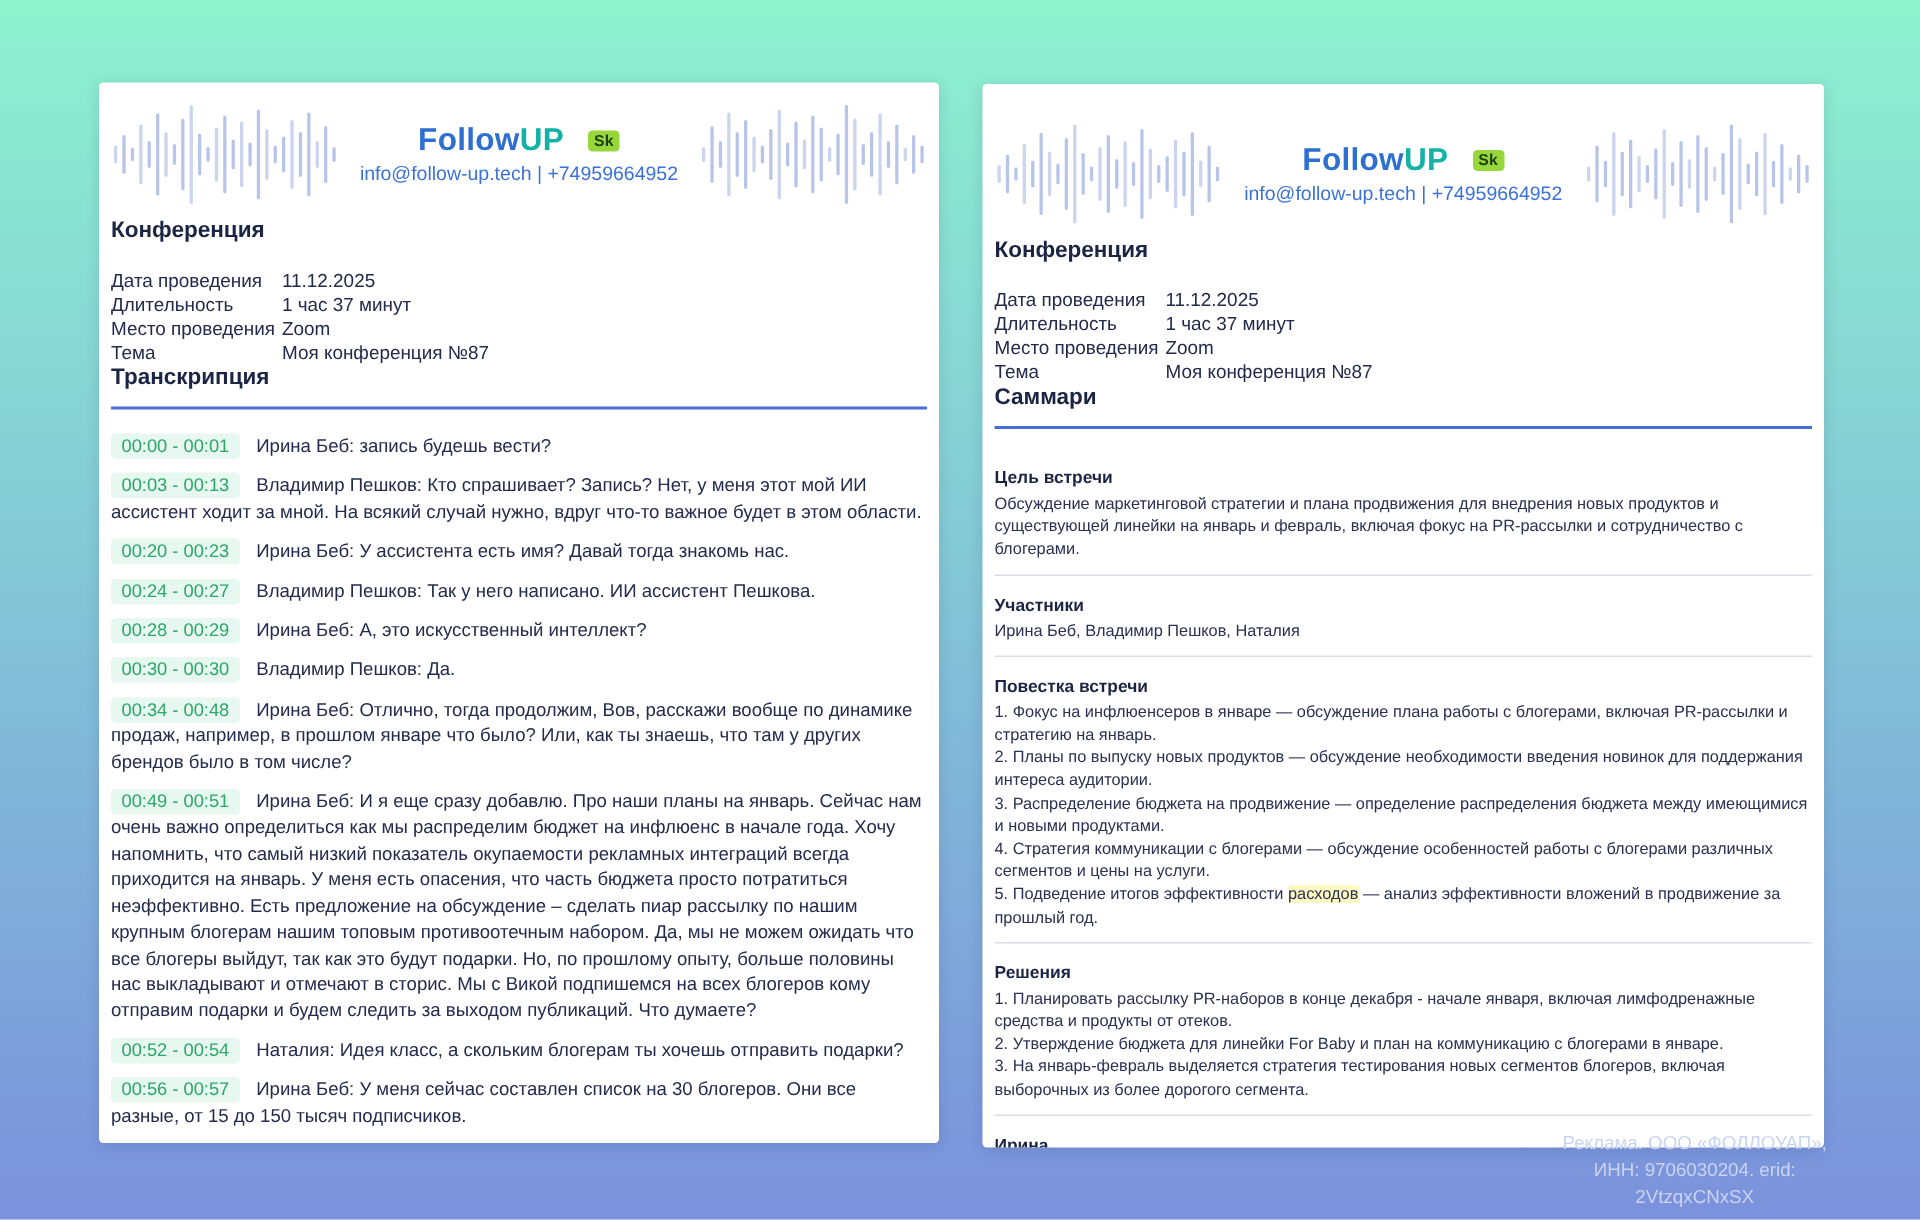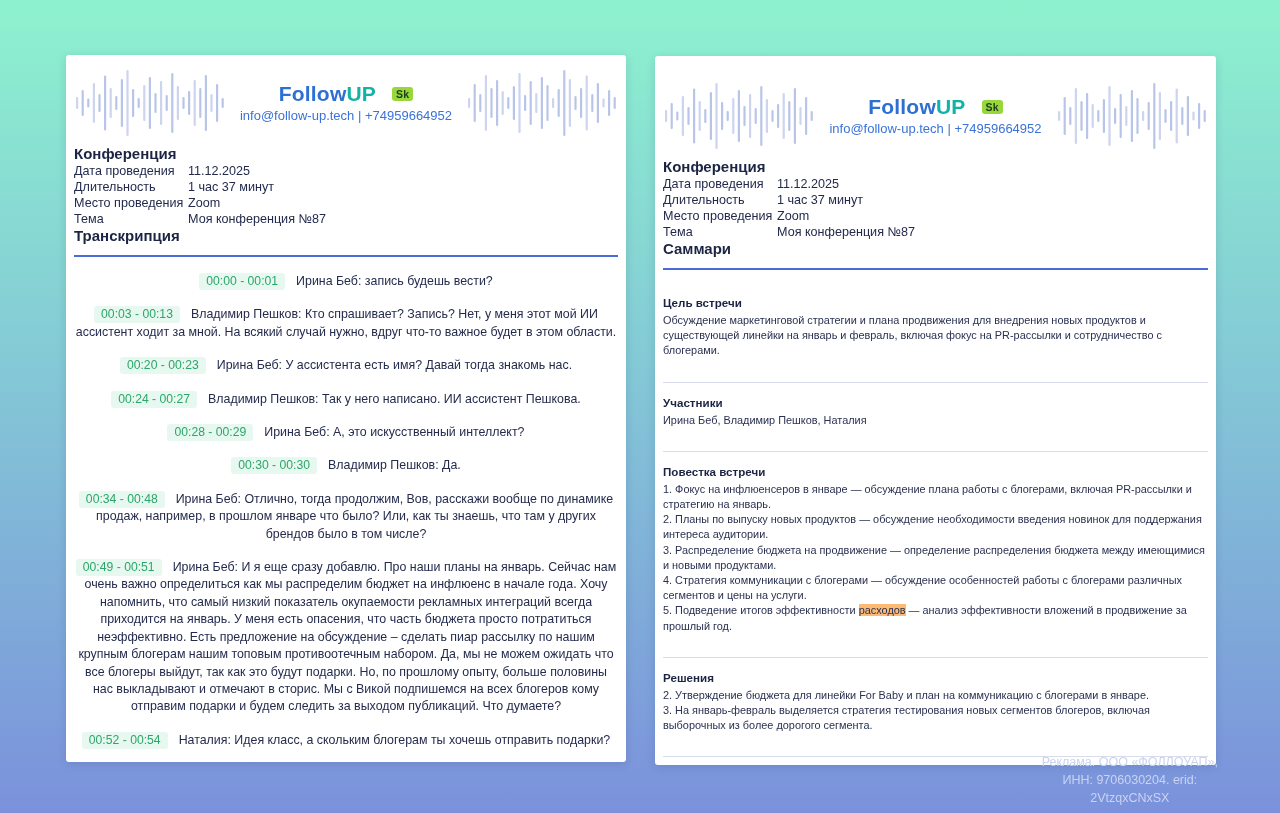--- a/index.html
+++ b/index.html
@@ -25,38 +25,38 @@
   .lf { color:#2e6fd2; }
   .lu { color:#12b3a6; }
   .sk {
     display:inline-block; background:#97d73c; color:#1d3d14; font-size:10.5px; font-weight:700;
     padding:1px 4px; border-radius:3px; vertical-align:3px; margin-left:16px; line-height:12px;
   }
   .contact { color:#3b72d9; font-size:13px; margin-top:3px; cursor:pointer; }
 
   h2.sec { color:#1c2444; font-size:15px; font-weight:700; margin:0; line-height:18px; }
   .h-conf { margin-top:2px; }
-  .conf-rows { }
+  .conf-rows { margin-top:16px; }
   .conf-row { display:flex; font-size:12.6px; line-height:16px; color:#232a4c; }
   .conf-label { width:114px; flex:none; }
   .h-body { margin-top:20px; }
   .rule { height:2px; background:#4a6cd9; margin-top:10px; }
 
   .transcript { margin-top:16px; }
-  .t-entry { font-size:12.4px; line-height:17.4px; color:#242b4d; margin:16px 0 9px;text-align:center; }
+  .t-entry { font-size:12.4px; line-height:17.4px; color:#242b4d; margin:2px 0 9px; }
   .t-time {
     display:inline-block; background:#e6f8ef; color:#2da66a; padding:0 7px;
     border-radius:3px; margin-right:11px; font-size:12.2px; line-height:17px; white-space:nowrap;
   }
 
   .sum-wrap { margin-top:26px; }
-  .sum-section { border-bottom:1px solid #d9dde9; padding-bottom:23px; margin-bottom:13px; }
+  .sum-section { border-bottom:1px solid #d9dde9; padding-bottom:8px; margin-bottom:13px; }
   .sum-title { font-size:11.6px; font-weight:700; color:#1c2444; margin:0 0 3px; line-height:14px; }
   .sum-line { font-size:10.9px; line-height:15.2px; color:#2a3152; margin:0; }
-  .hl { background:#fdba74; }
+  .hl { background:#fef9c3; }
 
   .ad-footer {
     position:absolute; right:62px; bottom:6px; text-align:center;
     color:#c9d3f2; font-size:12.5px; line-height:18px;
   }
 </style>
 </head>
 <body>
 
 <div class="page page-left">
@@ -260,20 +260,21 @@
         <div class="sum-section">
           <p class="sum-title">Повестка встречи</p>
           <p class="sum-line">1. Фокус на инфлюенсеров в январе — обсуждение плана работы с блогерами, включая PR-рассылки и стратегию на январь.</p>
           <p class="sum-line">2. Планы по выпуску новых продуктов — обсуждение необходимости введения новинок для поддержания интереса аудитории.</p>
           <p class="sum-line">3. Распределение бюджета на продвижение — определение распределения бюджета между имеющимися и новыми продуктами.</p>
           <p class="sum-line">4. Стратегия коммуникации с блогерами — обсуждение особенностей работы с блогерами различных сегментов и цены на услуги.</p>
           <p class="sum-line">5. Подведение итогов эффективности <span class="hl">расходов</span> — анализ эффективности вложений в продвижение за прошлый год.</p>
         </div>
         <div class="sum-section">
           <p class="sum-title">Решения</p>
+          <p class="sum-line">1. Планировать рассылку PR-наборов в конце декабря - начале января, включая лимфодренажные средства и продукты от отеков.</p>
           <p class="sum-line">2. Утверждение бюджета для линейки For Baby и план на коммуникацию с блогерами в январе.</p>
           <p class="sum-line">3. На январь-февраль выделяется стратегия тестирования новых сегментов блогеров, включая выборочных из более дорогого сегмента.</p>
         </div>
         <div class="sum-section">
           <p class="sum-title">Ирина</p>
         </div>
       </div>
   </div>
 </div>
 

